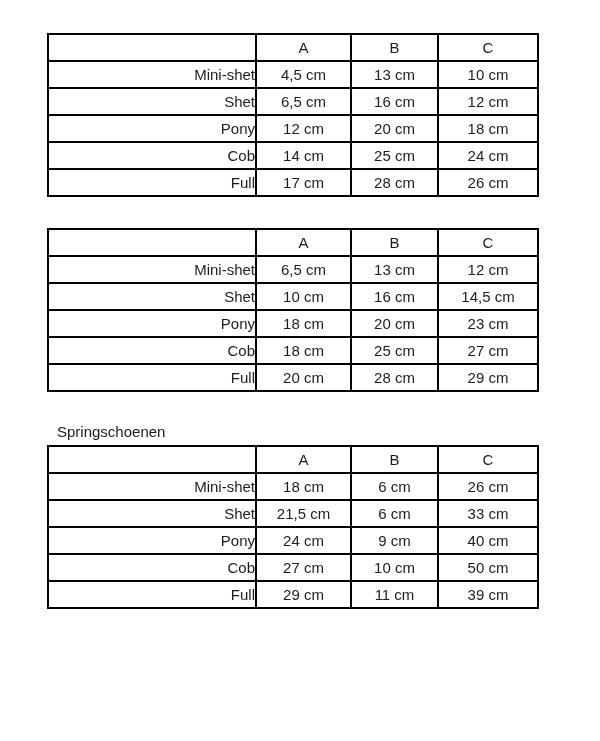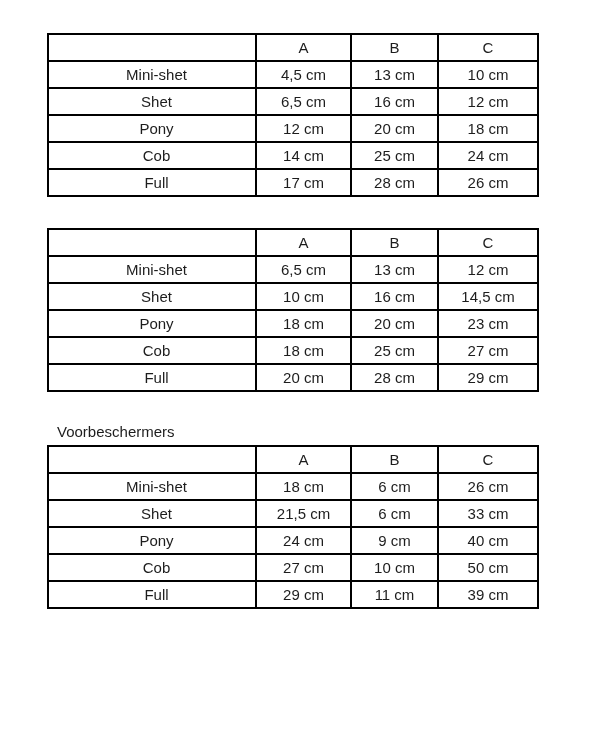--- a/index.html
+++ b/index.html
@@ -39,21 +39,21 @@
     font-weight: 400;
     height: 25px;
     padding: 0;
     text-align: center;
     vertical-align: middle;
     background: #ffffff;
     color: #1d1d1d;
   }
   table.size-table th.label-col,
   table.size-table td.label-col {
-    text-align: center;
+    text-align: right;
     padding-left: 9px;
   }
   col.c-label { width: 208px; }
   col.c-a { width: 95px; }
   col.c-b { width: 87px; }
   col.c-c { width: 100px; }
 </style>
 </head>
 <body>
 
@@ -155,21 +155,21 @@
           <td class="label-col">Full</td>
           <td>20 cm</td>
           <td>28 cm</td>
           <td>29 cm</td>
         </tr>
       </tbody>
     </table>
   </section>
 
   <section class="table-block">
-    <h2 class="table-title">Voorbeschermers</h2>
+    <h2 class="table-title">Springschoenen</h2>
     <table class="size-table">
       <colgroup>
           <col class="c-label">
           <col class="c-a">
           <col class="c-b">
           <col class="c-c">
         </colgroup>
       <thead>
         <tr>
           <th class="label-col"></th>

